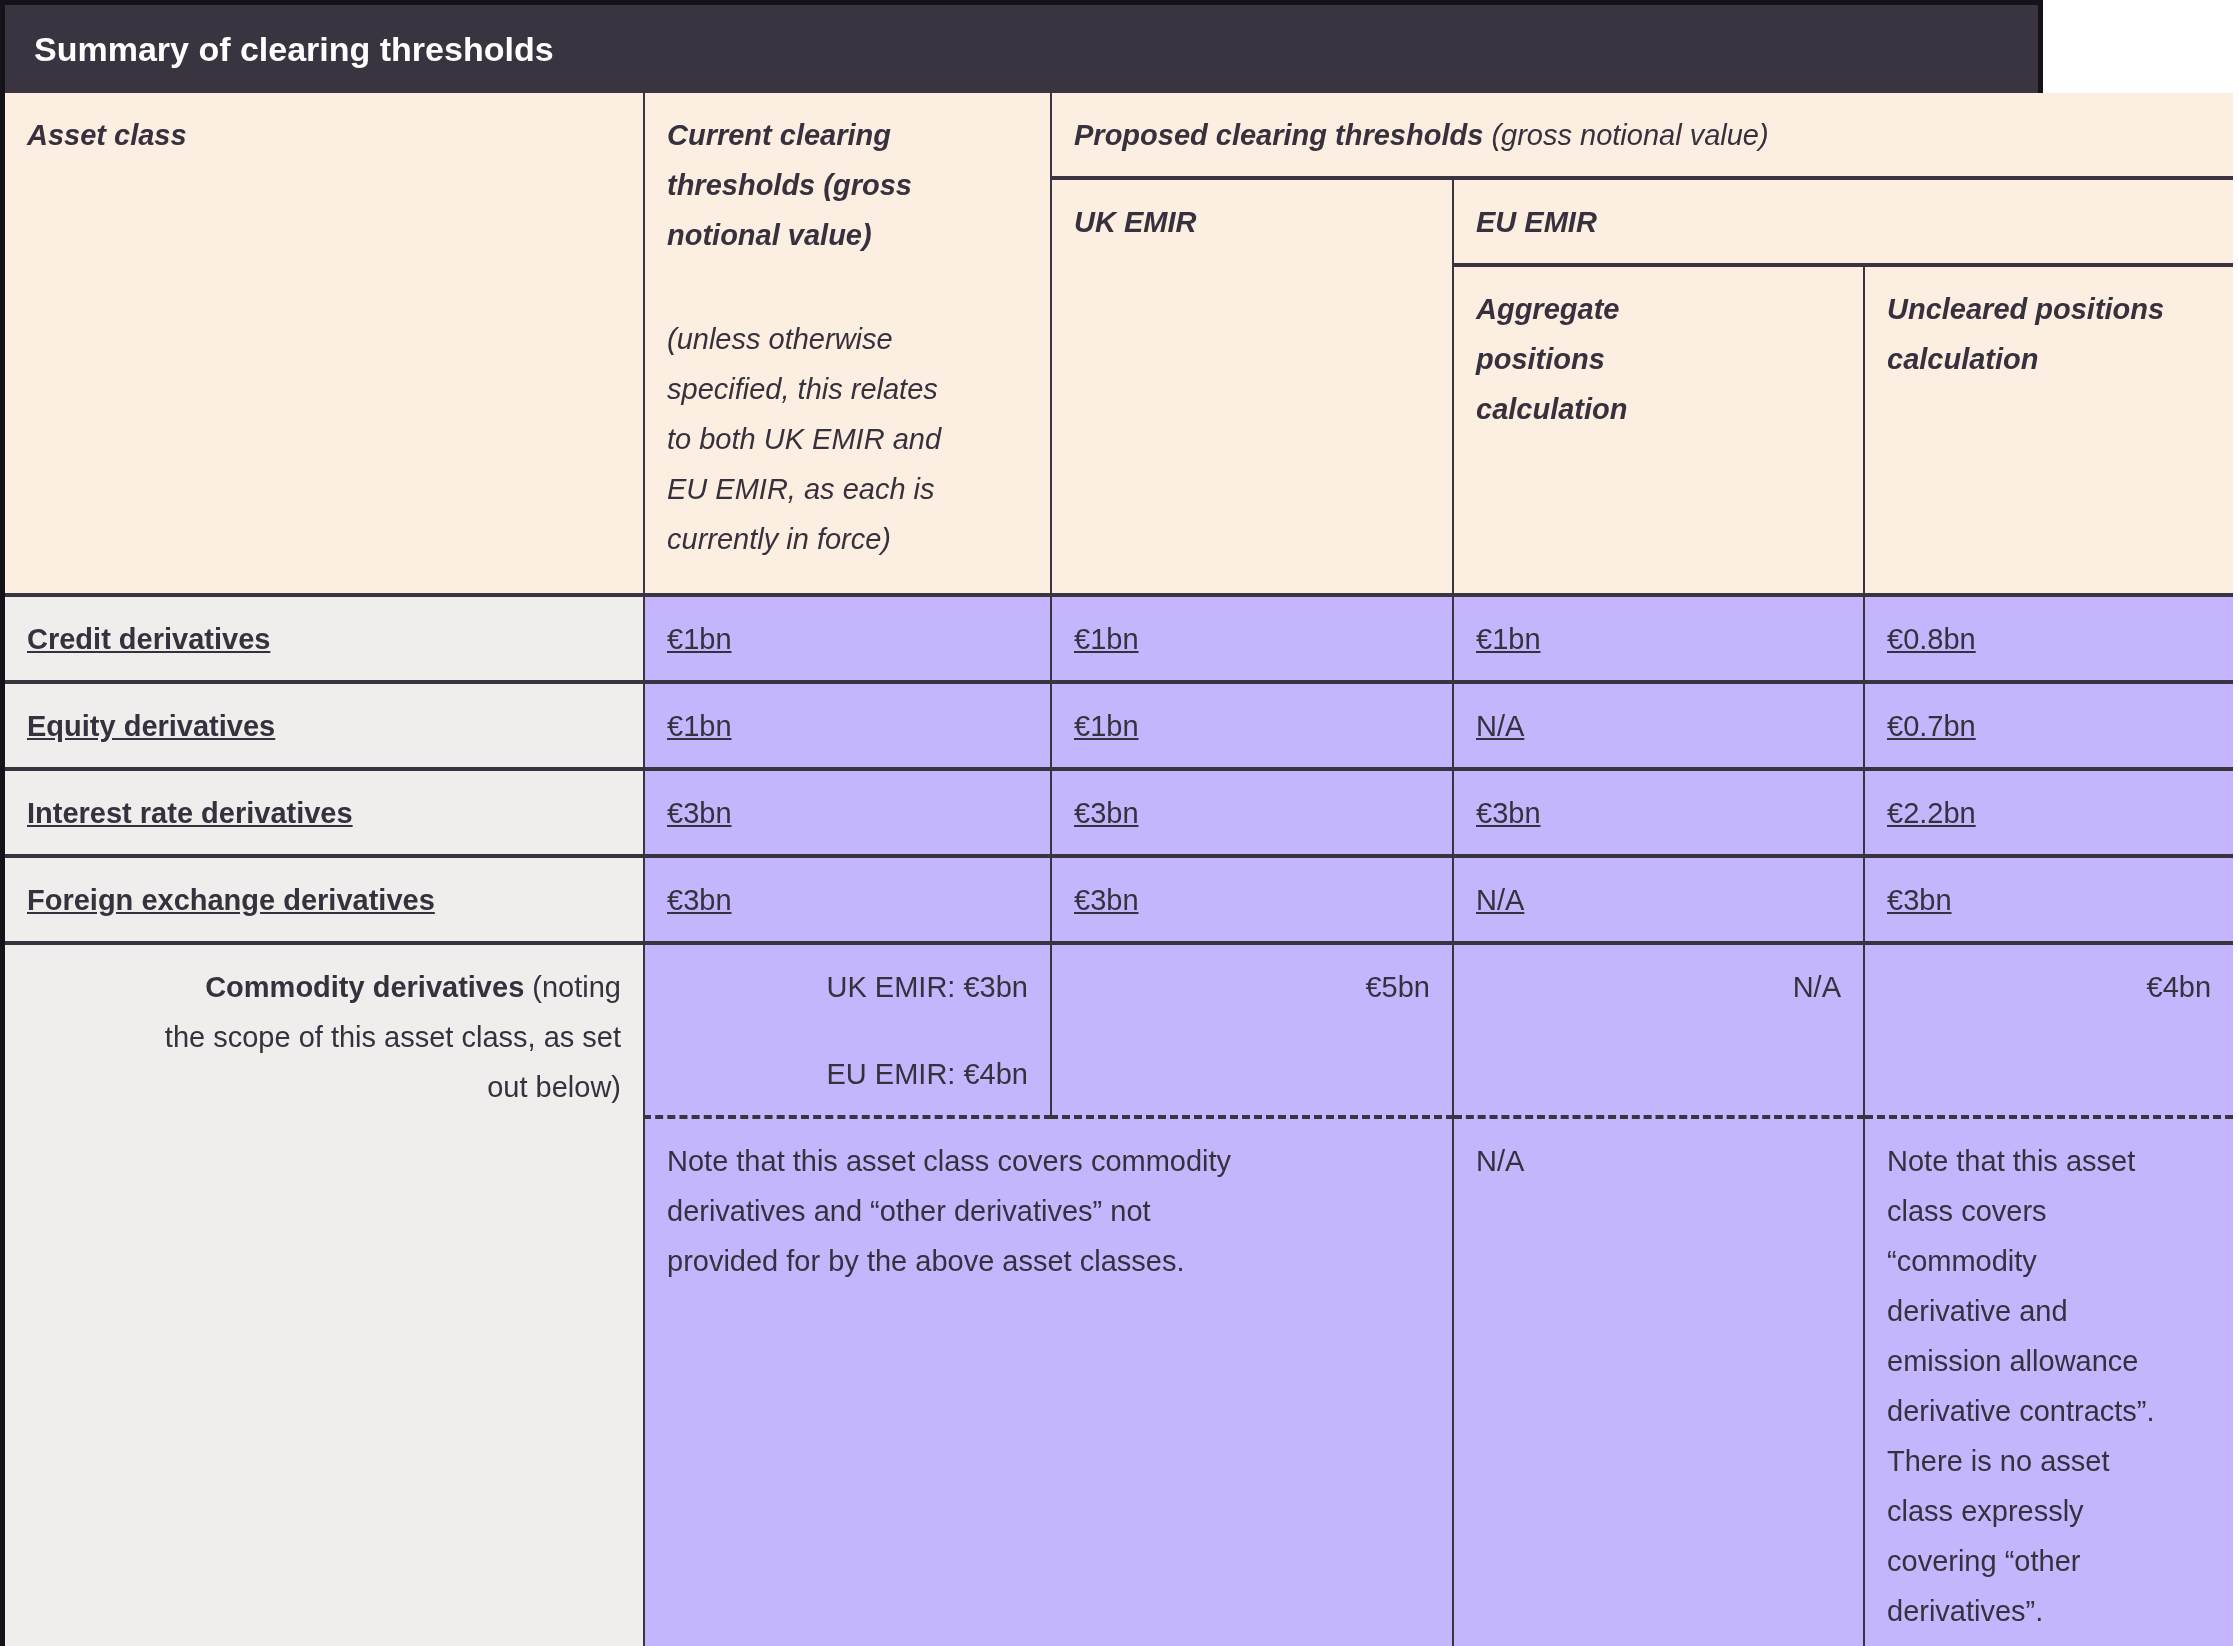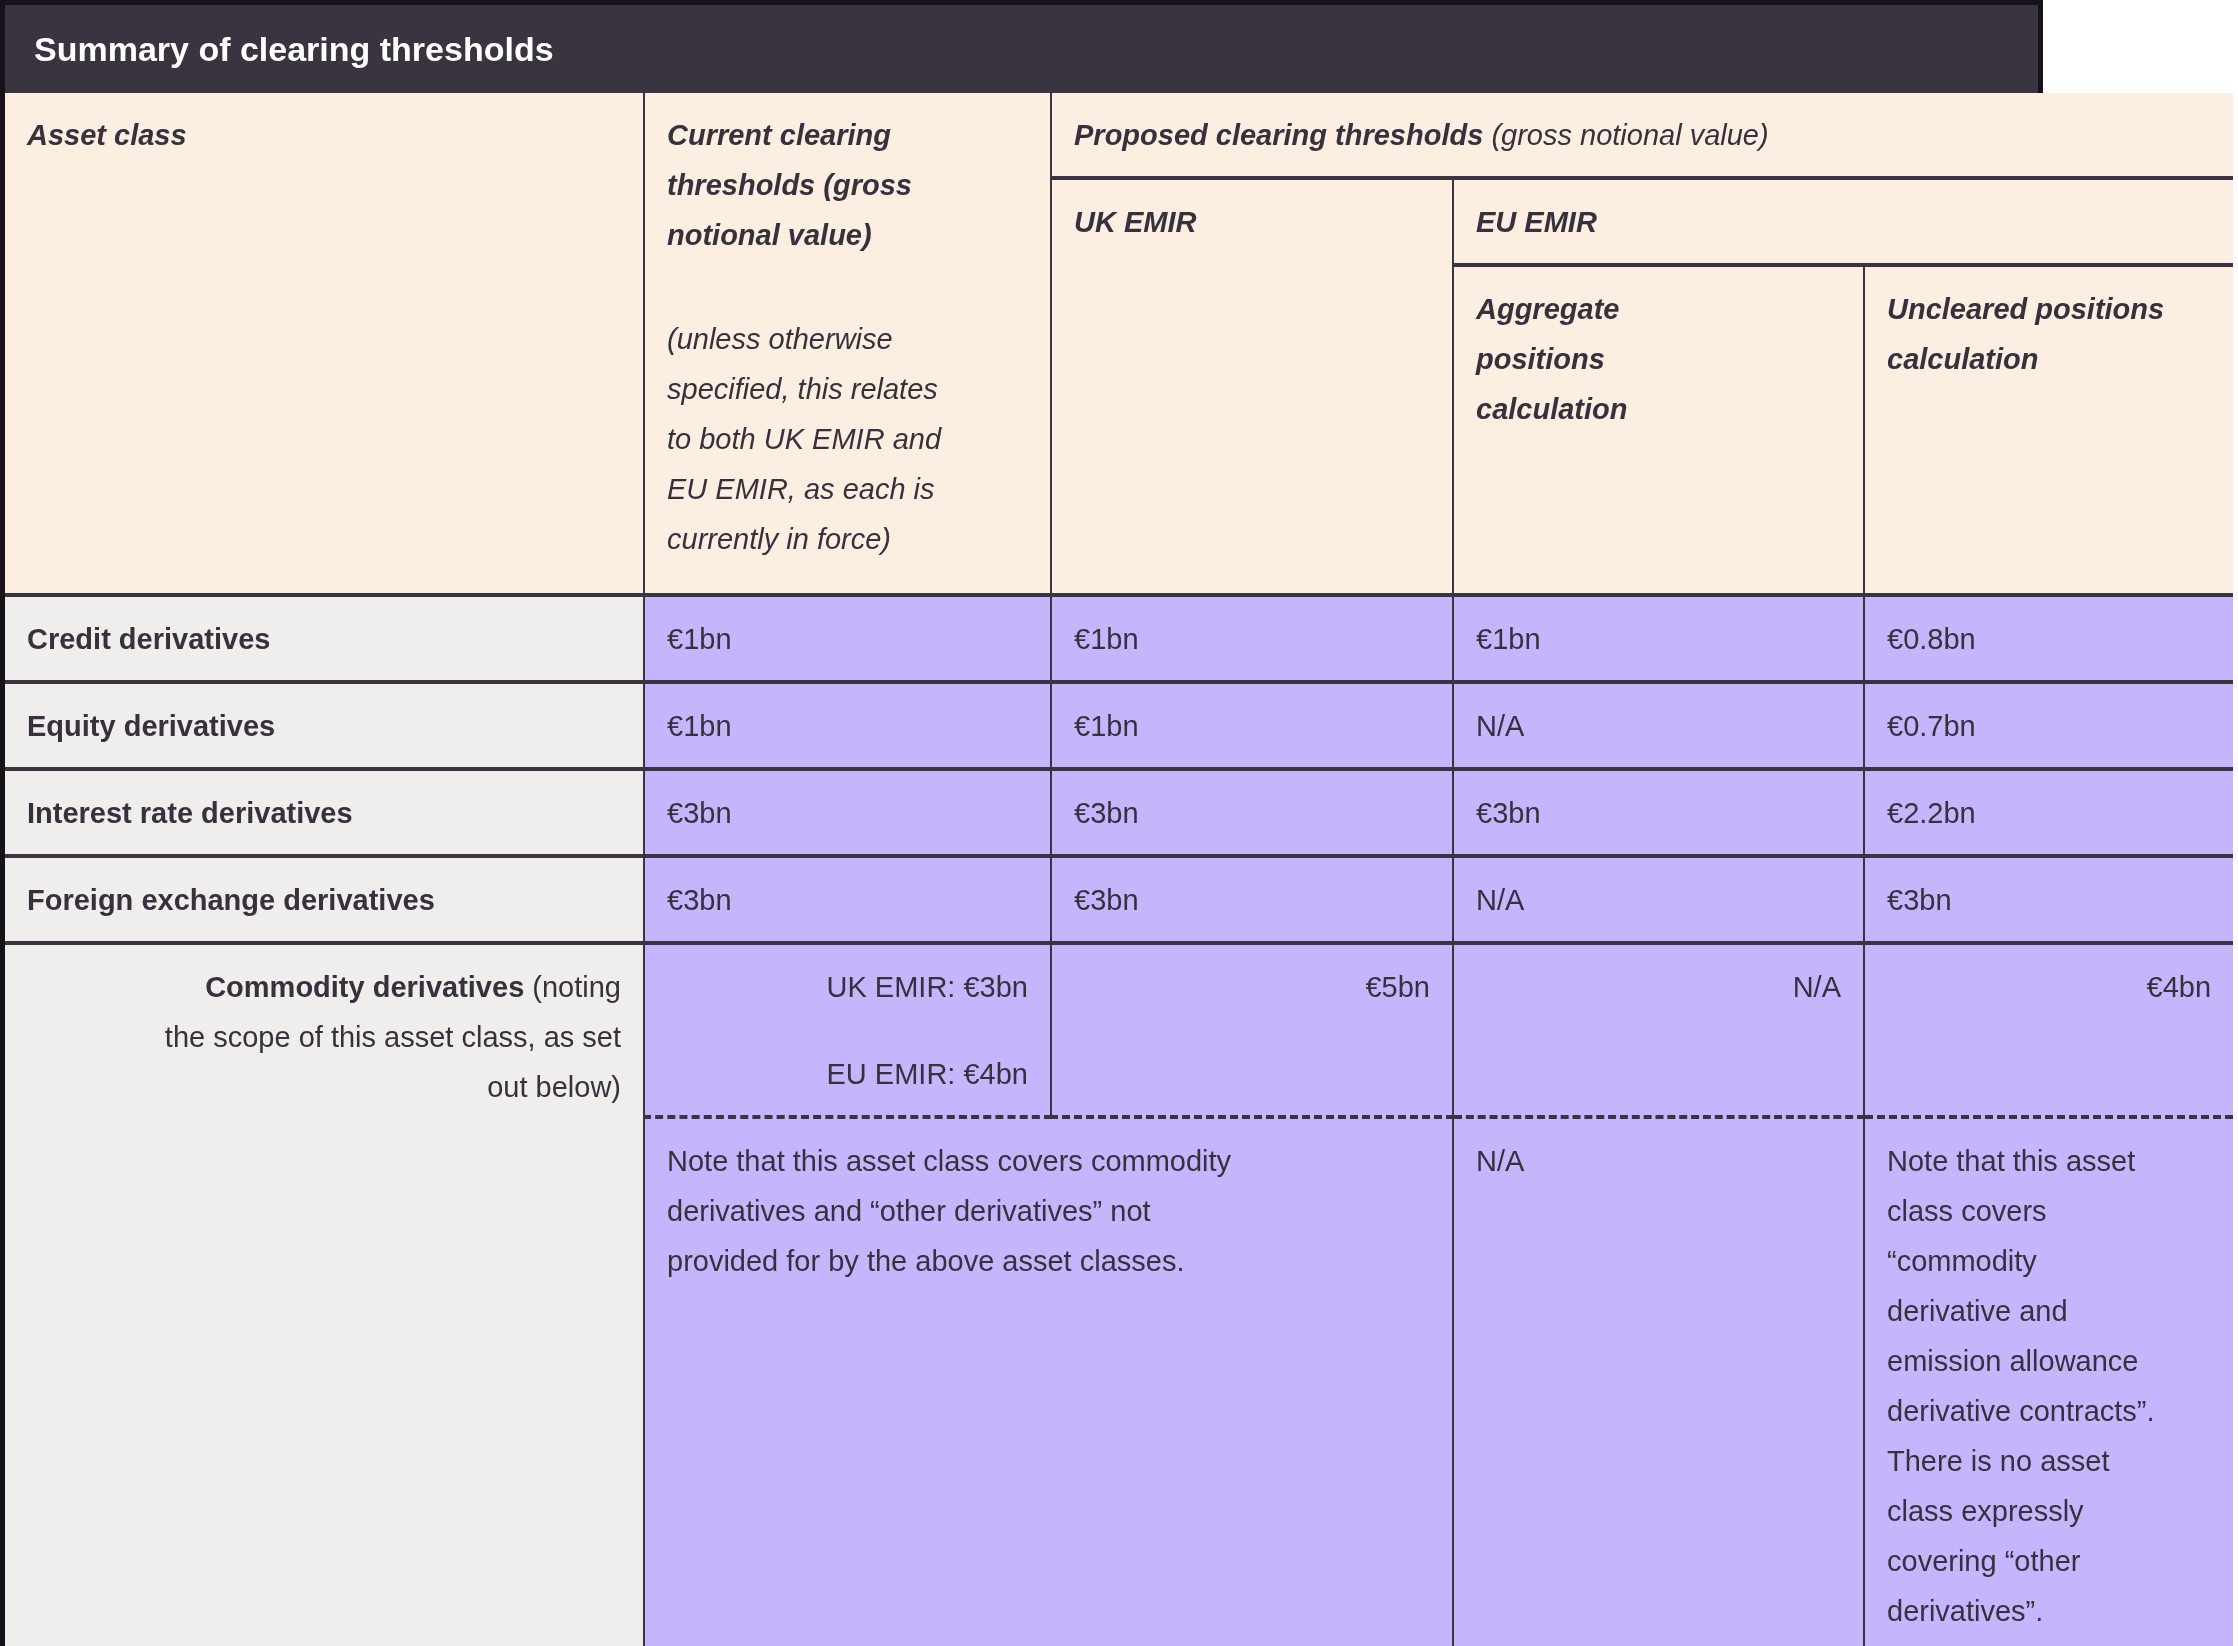--- a/index.html
+++ b/index.html
@@ -46,21 +46,21 @@
     background:#c4b5fd;
   }
   .pre{white-space:pre-line;}
   td.hdr{background:var(--peach);font-weight:bold;font-style:italic;}
   td.hdr .reg{font-weight:normal;}
   td.lbl{background:var(--gray);font-weight:bold;}
   td.lbl .reg{font-weight:normal;}
   tr.h1{height:80px;}
   tr.h2{height:85px;}
   tr.h3{height:330px;}
-  tr.datarow{height:84px;}
+  tr.datarow{height:84px;text-decoration:underline;}
   tr.r5a{height:160px;text-align:right;}
   tr.r5b{height:551px;}
   tr.r5a td{border-bottom-style:none;border-bottom-width:0;}
   tr.r5b td{border-top:4.8px dashed var(--line);}
   .para-gap{margin-top:54px;}
   .line-gap{margin-top:37px;}
 </style>
 </head>
 <body>
 

